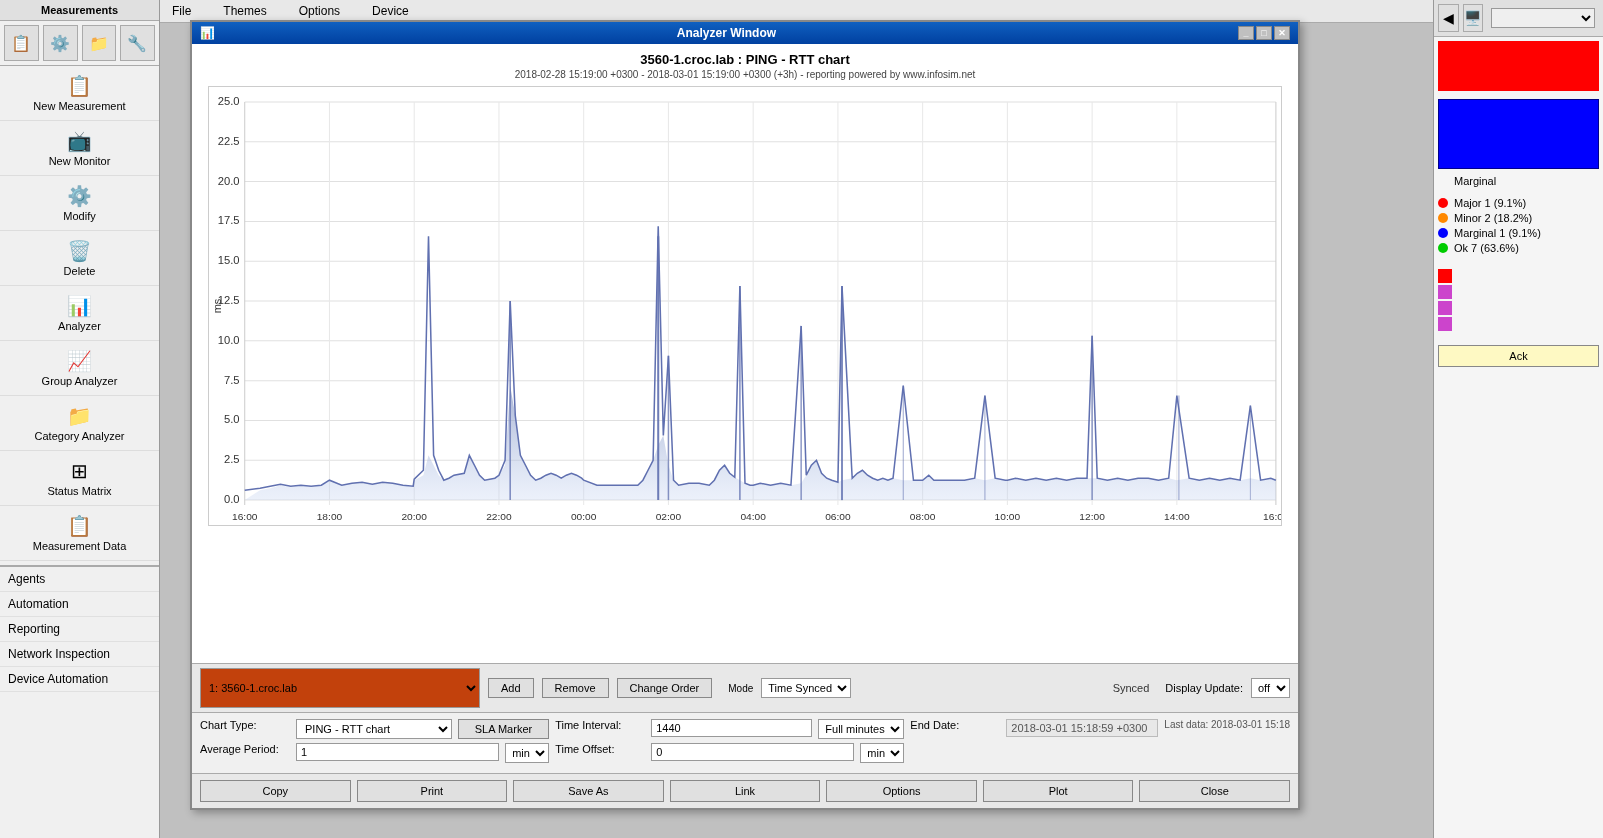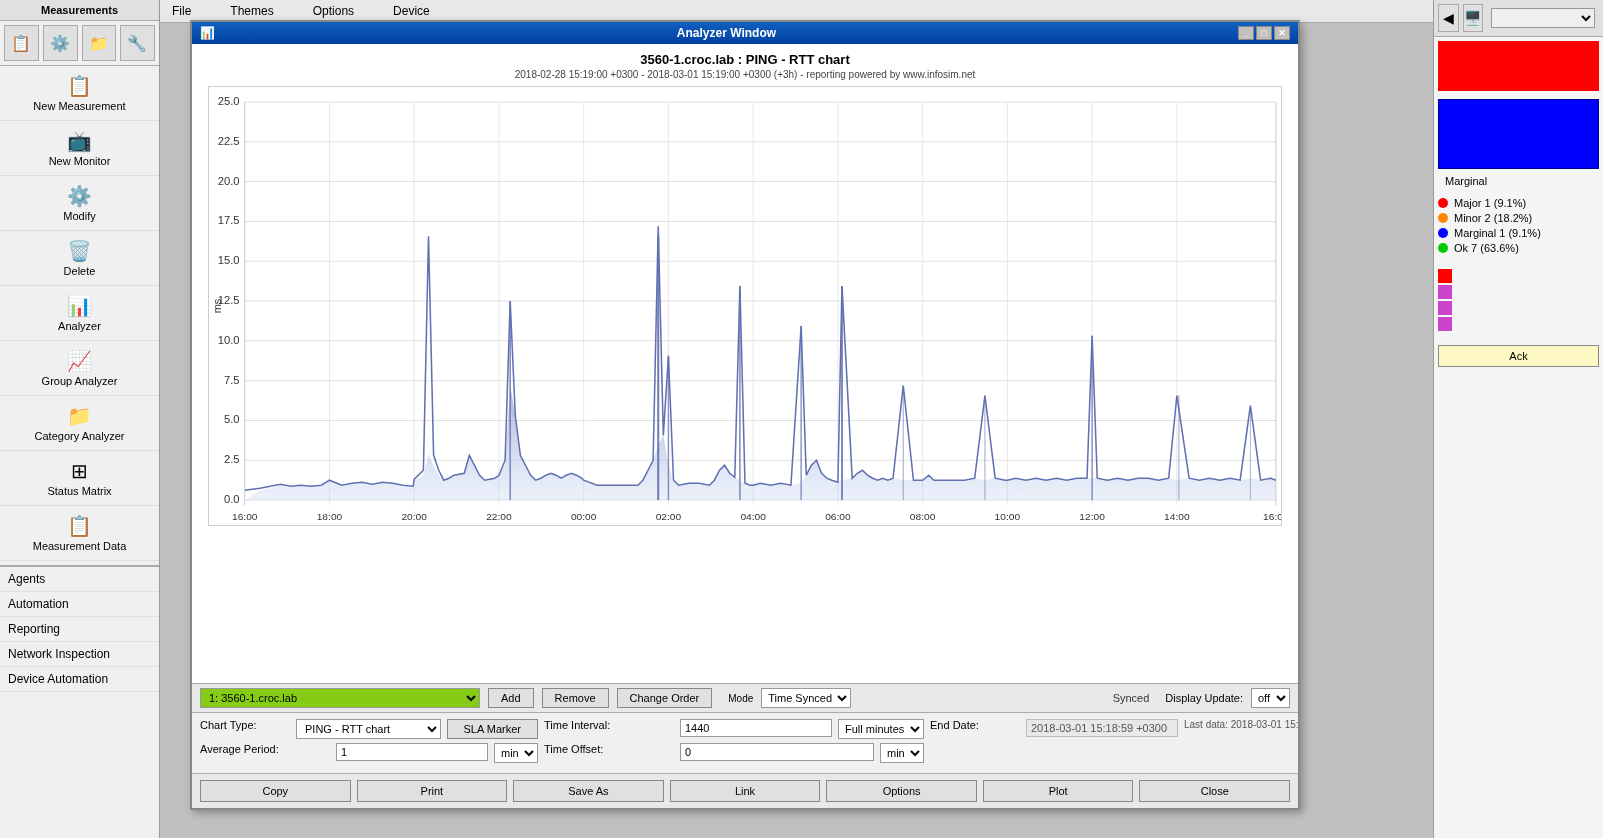--- a/index.html
+++ b/index.html
@@ -90,21 +90,21 @@
     }
 
     
     .menu-bar {
       background: #e8e8e8;
       border-bottom: 1px solid #aaa;
       display: flex;
       flex-direction: row;
       align-items: center;
       padding: 2px 4px;
-      gap: 23px;
+      gap: 16px;
     }
 
     .menu-item {
       padding: 2px 8px;
       cursor: pointer;
       font-size: 12px;
     }
 
     
     .analyzer-window {
@@ -207,24 +207,24 @@
       background: #e8e8e8;
       border-top: 1px solid #aaa;
       padding: 4px 8px;
       display: flex;
       align-items: center;
       gap: 8px;
     }
 
     .device-select {
       width: 280px;
-      padding: 2px 4px;
+      padding: 12px 4px;
       font-size: 11px;
       border: 1px solid #999;
-      background: #84cc16;
+      background: #c2410c;
     }
 
     .ctrl-btn {
       padding: 3px 12px;
       background: #e0e0e0;
       border: 1px solid #888;
       cursor: pointer;
       font-size: 11px;
     }
 
@@ -266,21 +266,20 @@
       font-size: 11px;
       min-width: 90px;
     }
 
     .settings-input {
       flex: 1;
       padding: 2px 4px;
       font-size: 11px;
       border: 1px solid #999;
       background: white;
-      margin-left: 40px;
     }
 
     .settings-input-readonly {
       flex: 1;
       padding: 2px 4px;
       font-size: 11px;
       border: 1px solid #bbb;
       background: #e8e8e8;
       color: #555;
     }
@@ -377,21 +376,21 @@
     }
 
     .status-box-blue {
       margin: 4px;
       height: 70px;
       background: blue;
       border: 2px solid darkblue;
     }
 
     .marginal-label {
-      padding: 2px 11px;
+      padding: 2px 20px;
       font-size: 11px;
     }
 
     .legend-section {
       margin: 8px 4px;
     }
 
     .legend-entry {
       display: flex;
       align-items: center;

